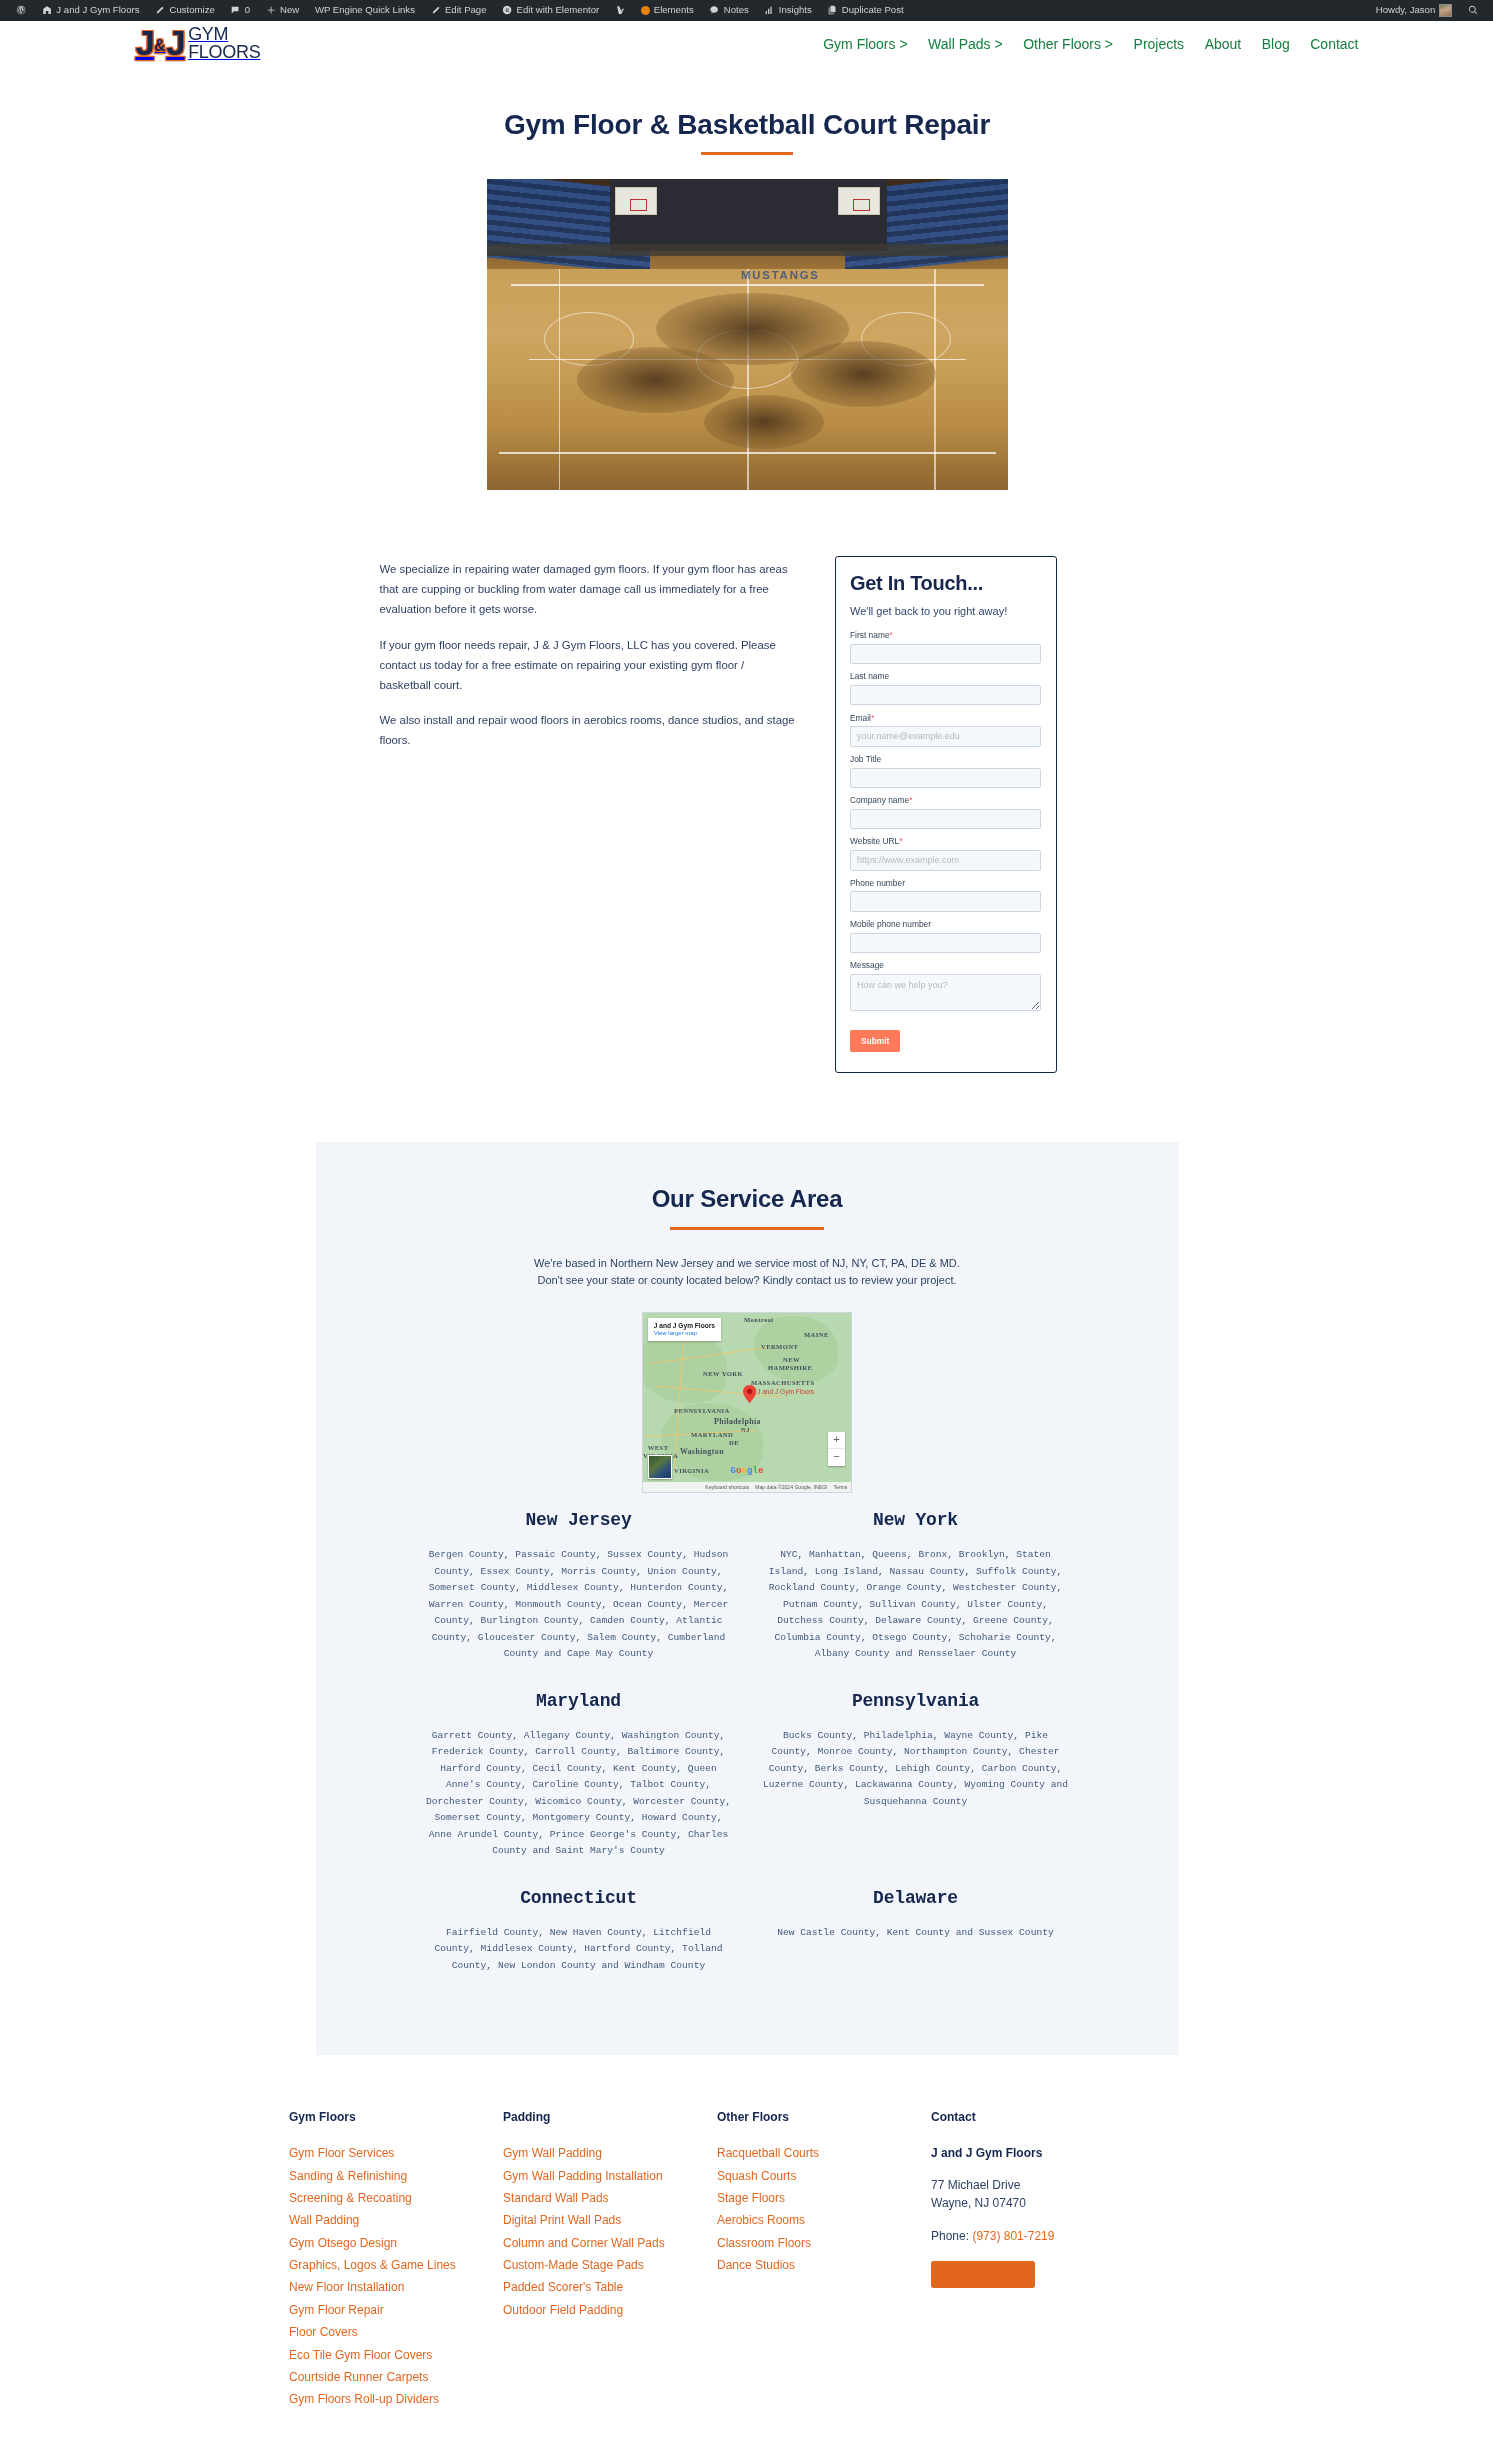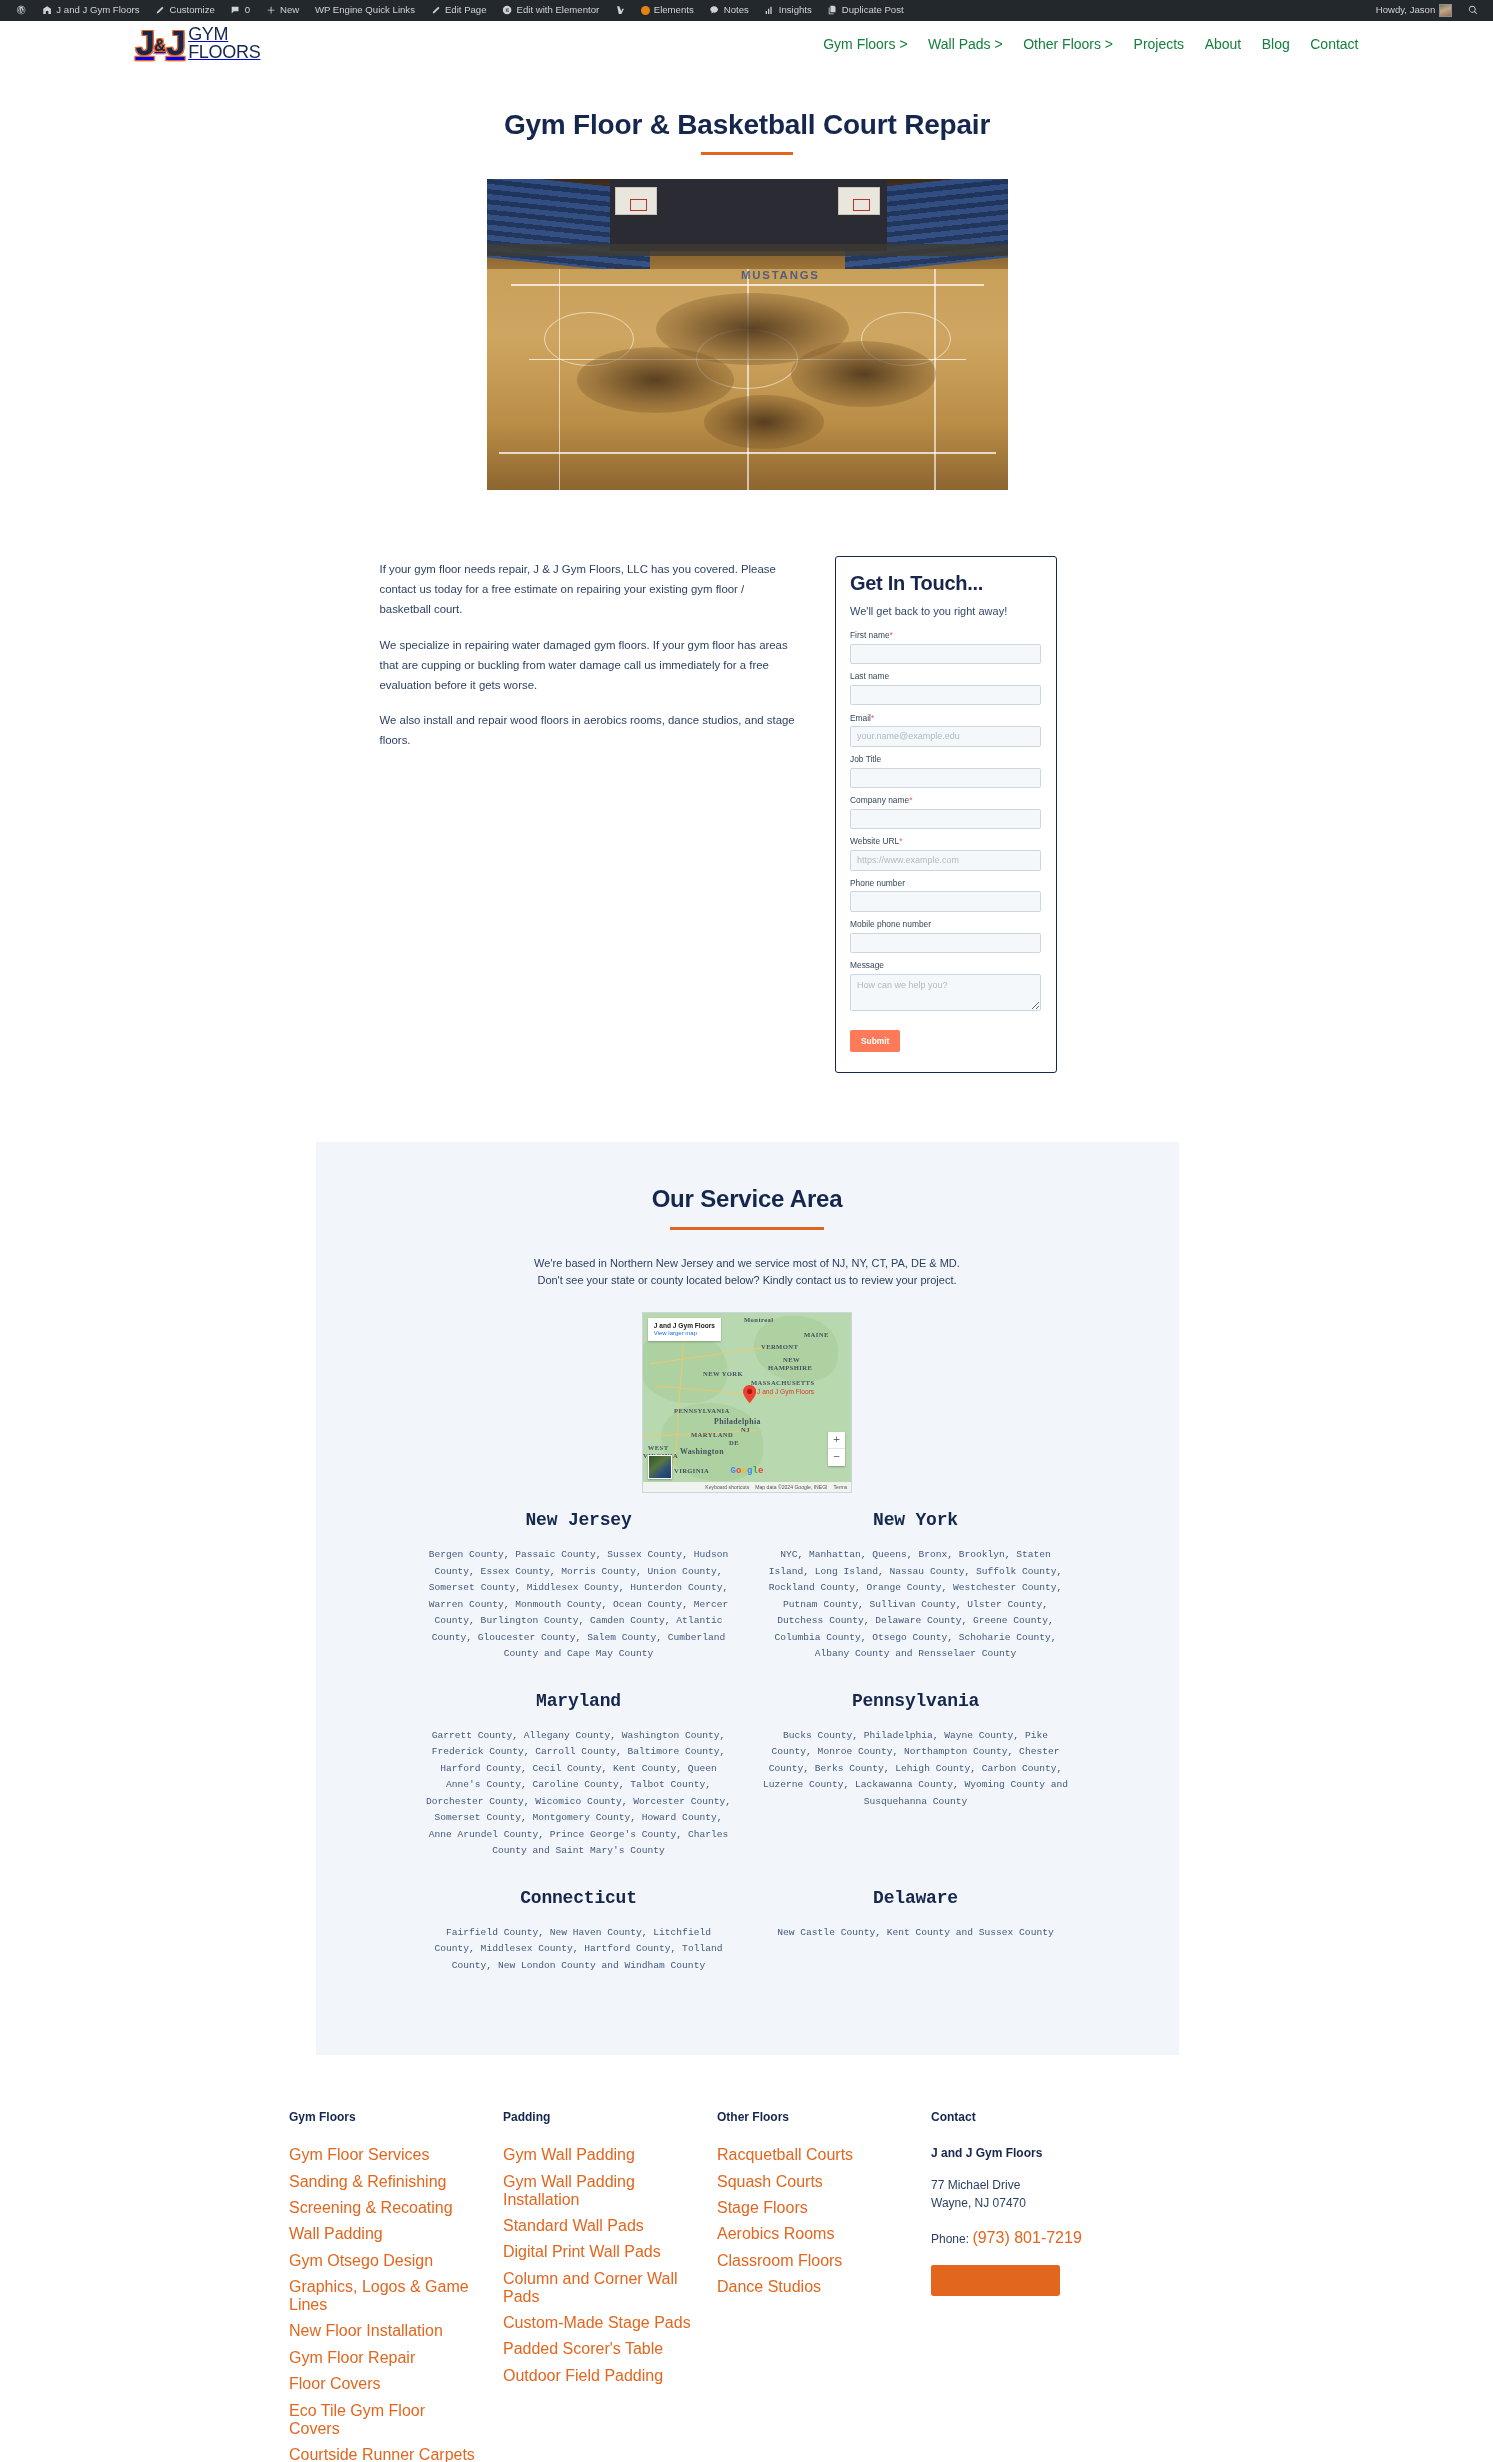--- a/index.html
+++ b/index.html
@@ -313,21 +313,21 @@
   .footer-inner {
     width: 916px; margin: 0 auto; display: flex; gap: 0;
   }
   .fcol { width: 214px; padding-right: 24px; }
   .fcol h4 {
     font-size: 12px; font-weight: bold; color: #15274e; margin-bottom: 22px;
   }
   .fcol ul { list-style: none; }
   .fcol li { margin-bottom: 8.4px; }
   .fcol a {
-    color: #e2661e; text-decoration: none; font-size: 16px;
+    color: #e2661e; text-decoration: none; font-size: 12px;
   }
   .contact-name { font-size: 12px; font-weight: bold; color: #15274e; margin-bottom: 15.7px; }
   .contact-addr { font-size: 12px; color: #2c3f63; line-height: 1.55; margin-bottom: 15.7px; }
   .contact-phone { font-size: 12px; color: #2c3f63; margin-bottom: 18px; }
   .contact-phone a { color: #e2661e; text-decoration: none; }
   .contact-btn {
     display: inline-block; background: #e2661e; color: #fff;
     font-size: 12.6px; padding: 6.6px 13.3px; border-radius: 2.4px;
     text-decoration: none;
   }
@@ -504,22 +504,22 @@
       <div class="hero-stain" style="left:217px; top:126px; width:120px; height:54px;"></div>
     </div>
     <div class="hero-word">MUSTANGS</div>
   </div>
 </div>
 
 <section class="intro-section">
   <div class="intro-inner">
 
     <div class="intro-copy">
+      <p>We specialize in repairing water damaged gym floors.  If your gym floor has areas that are cupping or buckling from water damage call us immediately for a free evaluation before it gets worse.</p>
       <p>If your gym floor needs repair, J &amp; J Gym Floors, LLC has you covered. Please contact us today for a free estimate on repairing your existing gym floor / basketball court.</p>
-      <p>We specialize in repairing water damaged gym floors.  If your gym floor has areas that are cupping or buckling from water damage call us immediately for a free evaluation before it gets worse.</p>
       <p>We also install and repair wood floors in aerobics rooms, dance studios, and stage floors.</p>
     </div>
 
     <form class="form-card">
       <div class="form-title">Get In Touch...</div>
       <div class="form-sub">We'll get back to you right away!</div>
 
       <div class="fld">
         <label><span>First name</span><span class="req">*</span></label>
         <input type="text" placeholder="" style="">

